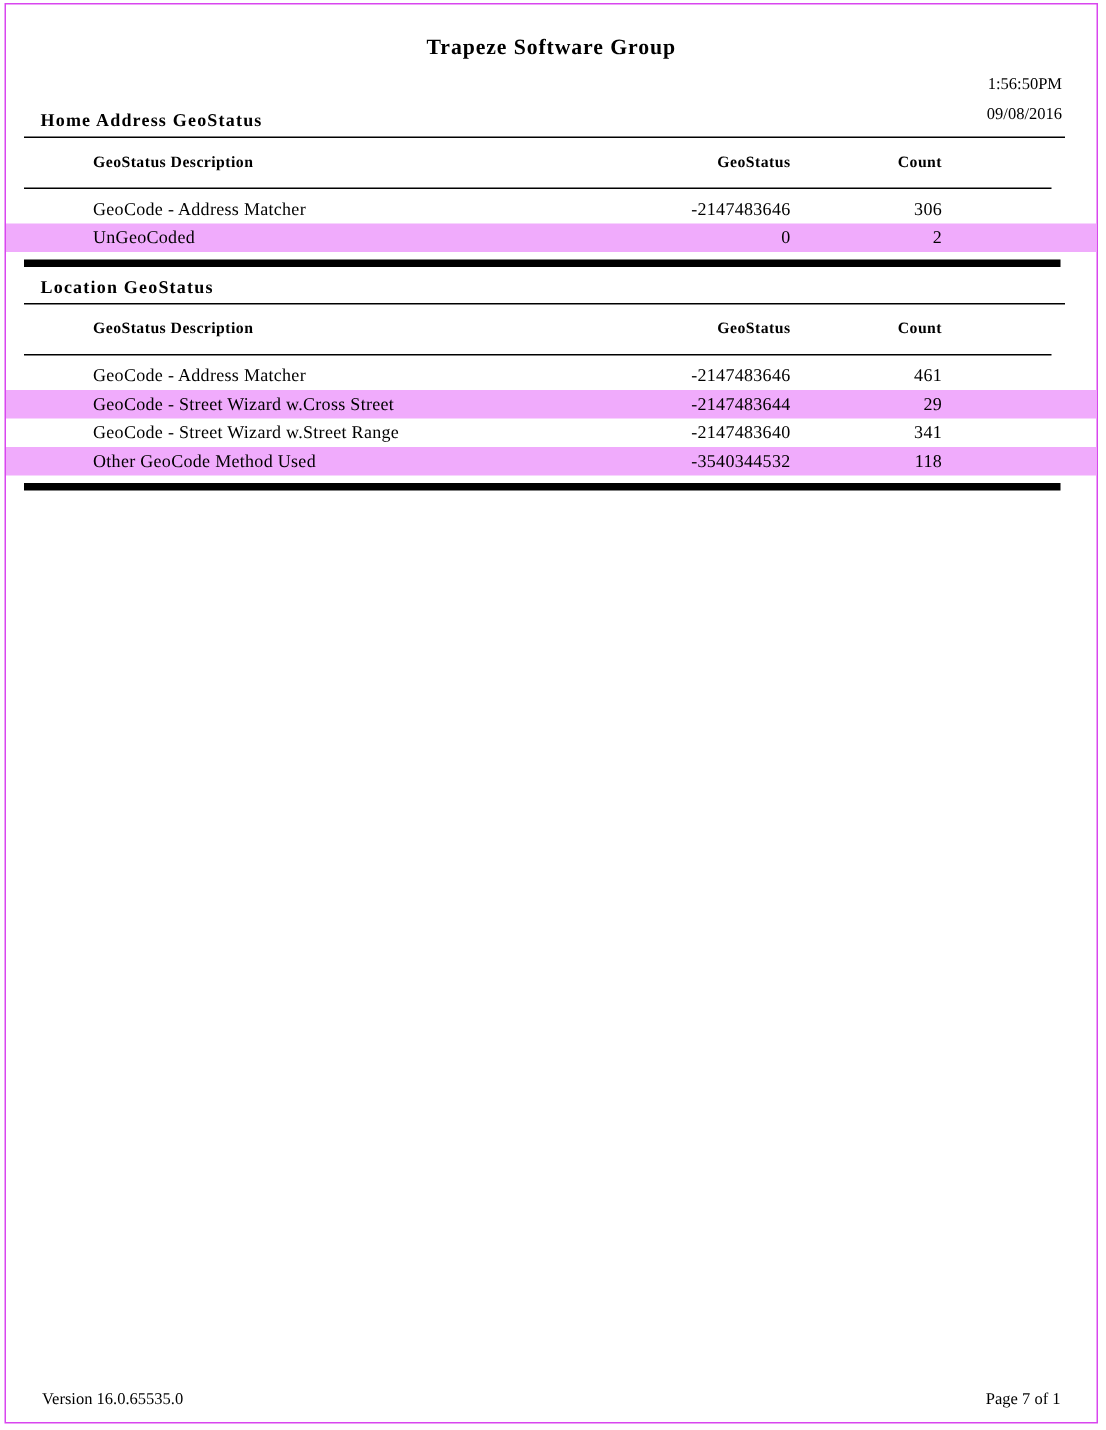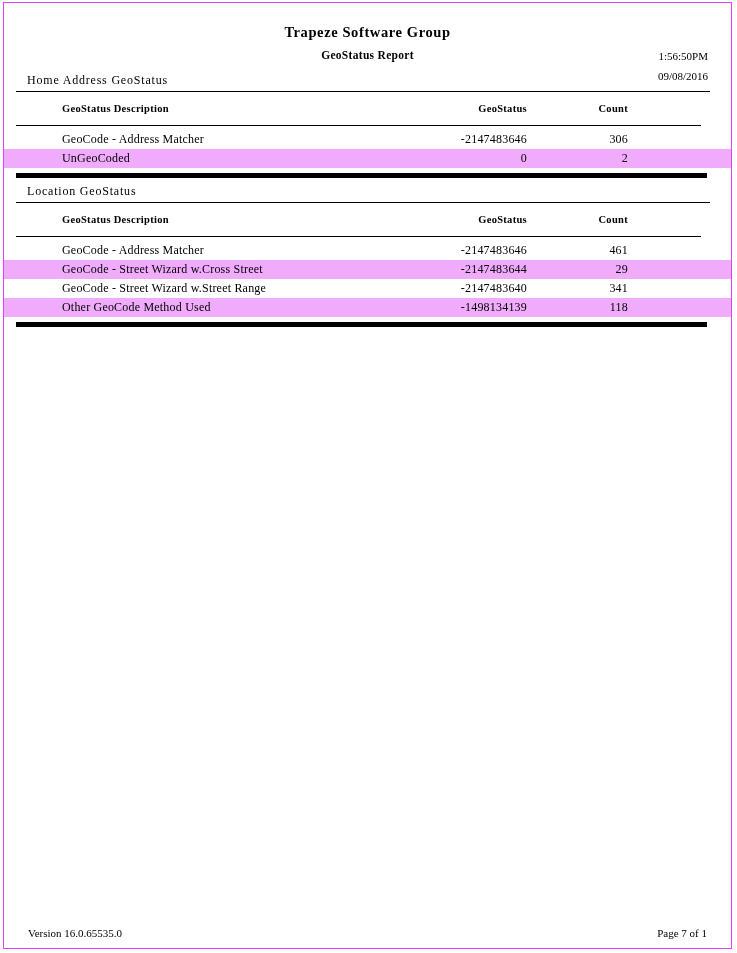--- a/index.html
+++ b/index.html
@@ -57,21 +57,21 @@
     text-align: right;
     font-size: 11px;
   }
   .stamp-time { top: 47px; }
   .stamp-date { top: 67px; margin-left: 48px; }
 
   
   .section { position: relative; }
   .section-title {
     font-size: 12px;
-    font-weight: normal;
+    font-weight: bold;
     letter-spacing: 0.8px;
     padding-left: 23px;
     padding-bottom: 3px;
   }
   .rule-thin {
     height: 1px;
     background: #000000;
     margin-left: 12px;
     margin-right: 21px;
   }
@@ -135,21 +135,20 @@
   .footer-left  { position: absolute; left: 24px;  }
   .footer-right { position: absolute; right: 24px; }
 </style>
 </head>
 <body>
 
 <div class="page">
 
   <div class="report-header">
     <div class="company-title">Trapeze Software Group</div>
-    <div class="report-title">GeoStatus Report</div>
     <div class="stamp stamp-time">1:56:50PM</div>
     <div class="stamp stamp-date">09/08/2016</div>
   </div>
 
   <div class="section">
     <div class="section-title">Home Address GeoStatus</div>
     <div class="rule-thin"></div>
 
     <table class="tbl">
       <colgroup>
@@ -238,21 +237,21 @@
           <td class="c-pad"></td>
         </tr>
         <tr>
           <td class="c-desc">GeoCode - Street Wizard w.Street Range</td>
           <td class="c-stat">-2147483640</td>
           <td class="c-count">341</td>
           <td class="c-pad"></td>
         </tr>
         <tr class="shaded">
           <td class="c-desc">Other GeoCode Method Used</td>
-          <td class="c-stat">-1498134139</td>
+          <td class="c-stat">-3540344532</td>
           <td class="c-count">118</td>
           <td class="c-pad"></td>
         </tr>
       </tbody>
     </table>
     <div class="tbody-spacer"></div>
     <div class="rule-thick"></div>
   </div>
 
   <div class="footer">

